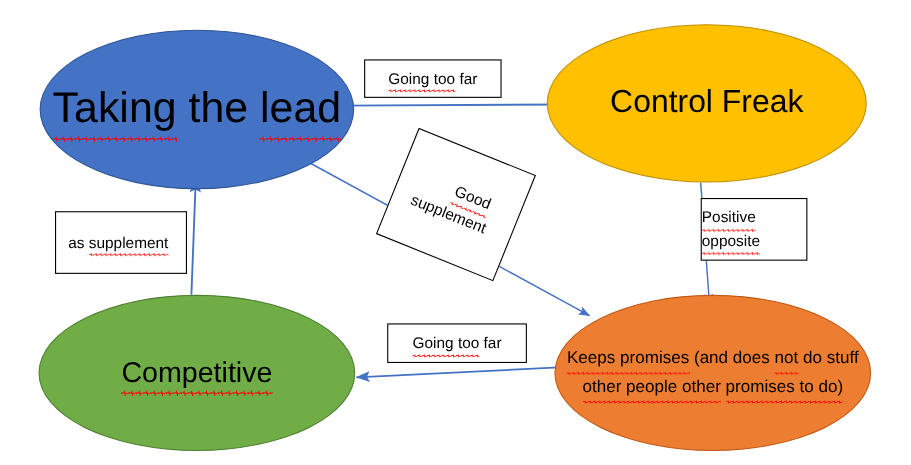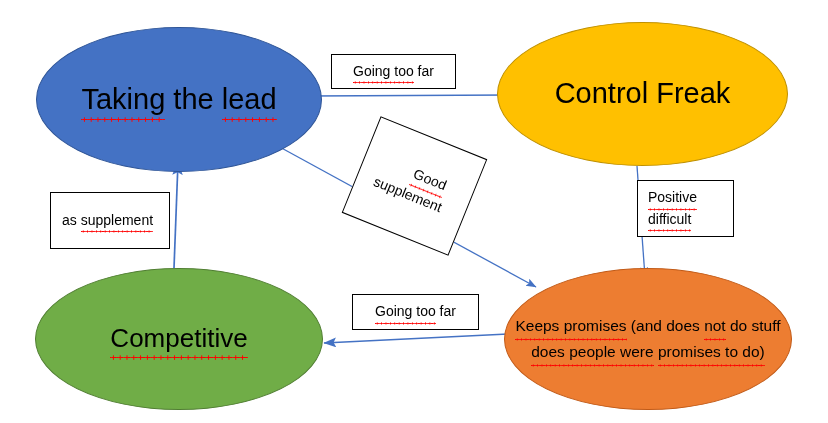--- a/index.html
+++ b/index.html
@@ -27,21 +27,21 @@
   .node .node-text{
     display:block;
     line-height:1.30;
     padding:0 6px;
   }
 
   #node-taking{
     left:36px;top:27px;width:286px;height:145px;
     background:#4472C4;border:1px solid #2F5597;
   }
-  #node-taking .node-text{font-size:29px;}
+  #node-taking .node-text{font-size:39px;}
 
   #node-control{
     left:497px;top:22px;width:291px;height:144px;
     background:#FFC000;border:1px solid #BF9000;
   }
   #node-control .node-text{font-size:29px;}
 
   #node-competitive{
     left:35px;top:268px;width:288px;height:142px;
     background:#70AD47;border:1px solid #507E32;
@@ -104,21 +104,21 @@
   #label-going-bottom{
     left:352px;top:294px;width:127px;height:36px;
     align-items:center;text-align:center;
   }
   #label-experiences{
     left:50px;top:192px;width:120px;height:57px;
     align-items:flex-start;text-align:left;padding-left:11px;
   }
   #label-positive{
     left:637px;top:180px;width:97px;height:57px;
-    align-items:flex-start;text-align:left;padding-left:10px;
+    align-items:flex-start;text-align:left;
   }
   #label-supplement{
     left:357px;top:134px;width:115px;height:104px;
     align-items:center;text-align:center;
     transform:rotate(22deg);
     transform-origin:center center;
     z-index:6;
   }
   #label-supplement .ln{display:block;}
   #label-supplement .l1{margin-left:24px;}
@@ -155,37 +155,37 @@
     <span class="node-text">Control Freak</span>
   </div>
 
   <div class="node" id="node-competitive">
     <span class="node-text"><span class="sq sq-lg">Competitive</span></span>
   </div>
 
   <div class="node" id="node-keeps">
     <span class="node-text">
       <span class="ln"><span class="sq">Keeps promises</span><span> (and does </span><span class="sq">not</span></span>
-      <span class="ln"><span>do stuff </span><span class="sq">does people were</span></span>
+      <span class="ln"><span>do stuff </span><span class="sq">other people other</span></span>
       <span class="ln"><span class="sq">promises to do)</span></span>
     </span>
   </div>
 
   <div class="label-box" id="label-going-top">
     <span class="ln"><span class="sq">Going too</span><span> far</span></span>
   </div>
 
   <div class="label-box" id="label-supplement">
     <span class="ln l1"><span class="sq">Good</span></span>
     <span class="ln l2">supplement</span>
   </div>
 
   <div class="label-box" id="label-positive">
     <span class="ln"><span class="sq">Positive</span></span>
-    <span class="ln"><span class="sq">difficult</span></span>
+    <span class="ln"><span class="sq">opposite</span></span>
   </div>
 
   <div class="label-box" id="label-experiences">
     <span class="ln"><span>as </span><span class="sq">supplement</span></span>
   </div>
 
   <div class="label-box" id="label-going-bottom">
     <span class="ln"><span class="sq">Going too</span><span> far</span></span>
   </div>
 

